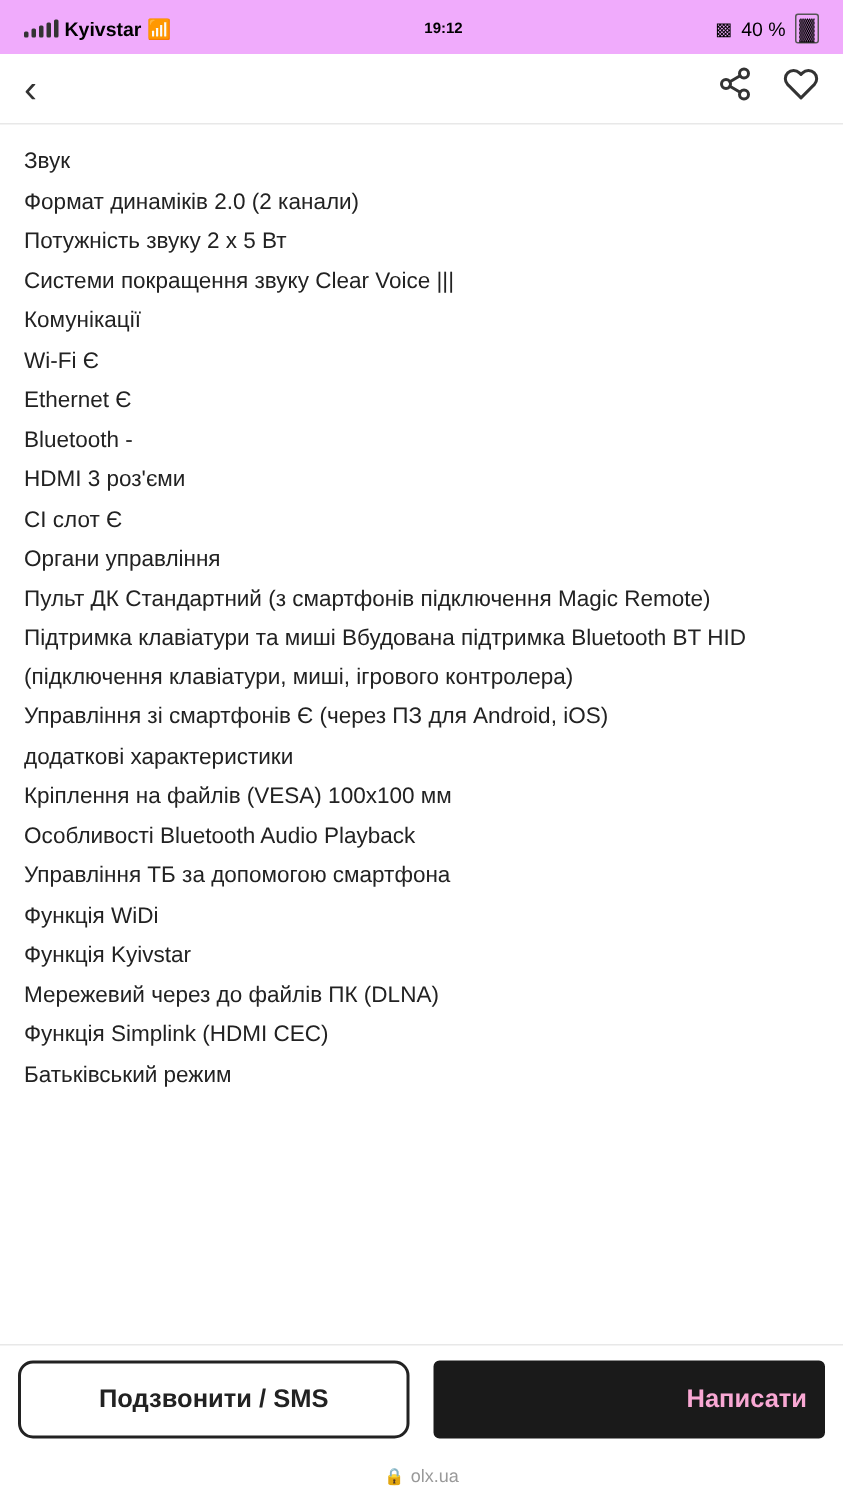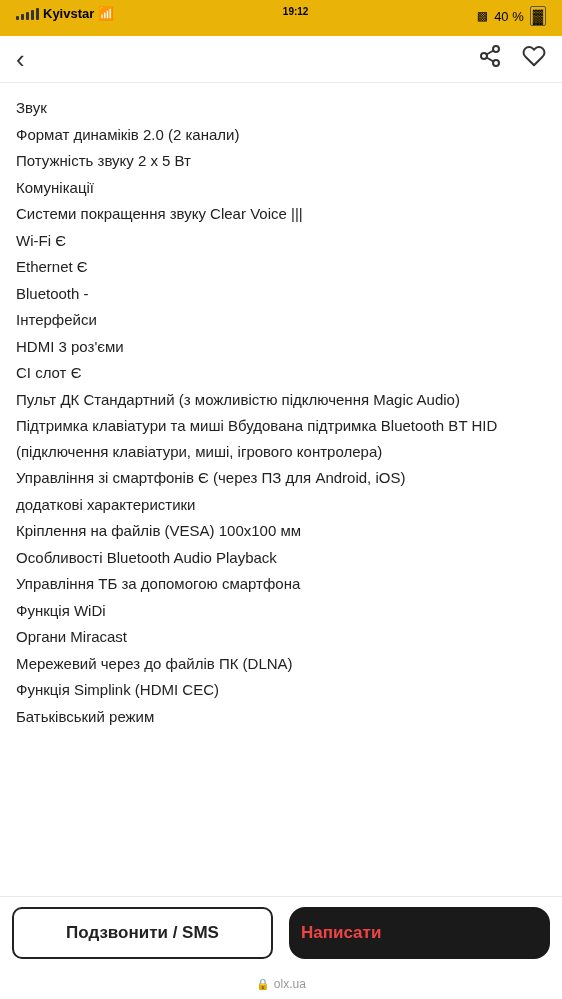--- a/index.html
+++ b/index.html
@@ -11,23 +11,23 @@
       background: #fff;
       font-family: -apple-system, BlinkMacSystemFont, 'Helvetica Neue', Arial, sans-serif;
       display: flex;
       flex-direction: column;
     }
 
     
     .status-bar {
       display: flex;
       justify-content: space-between;
-      align-items: flex-start;
+      align-items: center;
       padding: 6px 16px 4px 16px;
-      background: #eab308;
+      background: #f0abfc;
       height: 36px;
     }
     .status-left {
       display: flex;
       align-items: center;
       gap: 4px;
       font-size: 13px;
       font-weight: 600;
     }
     .status-center {
@@ -115,27 +115,27 @@
       color: #222;
       cursor: pointer;
       margin-right: 8px;
       text-align: center;
     }
     .btn-write {
       flex: 1;
       padding: 14px 10px;
       background: #1a1a1a;
       border: 2px solid #1a1a1a;
-      border-radius: 16px;
+      border-radius: 4px;
       font-size: 17px;
       font-weight: 700;
-      color: #ef4444;
+      color: #f9a8d4;
       cursor: pointer;
       margin-left: 8px;
-      text-align: left;
+      text-align: right;
     }
 
     
     .footer {
       text-align: center;
       padding: 6px 0 8px 0;
       font-size: 12px;
       color: #999;
       background: #fff;
       display: flex;
@@ -189,37 +189,37 @@
         <path d="M20.84 4.61a5.5 5.5 0 0 0-7.78 0L12 5.67l-1.06-1.06a5.5 5.5 0 0 0-7.78 7.78l1.06 1.06L12 21.23l7.78-7.78 1.06-1.06a5.5 5.5 0 0 0 0-7.78z"></path>
       </svg>
     </span>
   </div>
 </div>
 
 <div class="content" id="spec-lines-container">
 <div class="spec-line">Звук</div>
     <div class="spec-line">Формат динаміків 2.0 (2 канали)</div>
     <div class="spec-line">Потужність звуку 2 x 5 Вт</div>
+    <div class="spec-line">Системи покращення звуку Clear Voice |||</div>
     <div class="spec-line">Комунікації</div>
-    <div class="spec-line">Системи покращення звуку Clear Voice |||</div>
     <div class="spec-line">Wi-Fi Є</div>
     <div class="spec-line">Ethernet Є</div>
     <div class="spec-line">Bluetooth -</div>
-    <div class="spec-line">Інтерфейси</div>
     <div class="spec-line">HDMI 3 роз'єми</div>
     <div class="spec-line">CI слот Є</div>
-    <div class="spec-line">Пульт ДК Стандартний (з можливістю підключення Magic Audio)</div>
+    <div class="spec-line">Органи управління</div>
+    <div class="spec-line">Пульт ДК Стандартний (з смартфонів підключення Magic Remote)</div>
     <div class="spec-line">Підтримка клавіатури та миші Вбудована підтримка Bluetooth BT HID (підключення клавіатури, миші, ігрового контролера)</div>
     <div class="spec-line">Управління зі смартфонів Є (через ПЗ для Android, iOS)</div>
     <div class="spec-line">додаткові характеристики</div>
     <div class="spec-line">Кріплення на файлів (VESA) 100x100 мм</div>
     <div class="spec-line">Особливості Bluetooth Audio Playback</div>
     <div class="spec-line">Управління ТБ за допомогою смартфона</div>
     <div class="spec-line">Функція WiDi</div>
-    <div class="spec-line">Органи Miracast</div>
+    <div class="spec-line">Функція Kyivstar</div>
     <div class="spec-line">Мережевий через до файлів ПК (DLNA)</div>
     <div class="spec-line">Функція Simplink (HDMI CEC)</div>
     <div class="spec-line">Батьківський режим</div>
   </div>
 
 <div class="bottom-bar">
   <button class="btn-call">Подзвонити / SMS</button>
   <button class="btn-write">Написати</button>
 </div>
 

